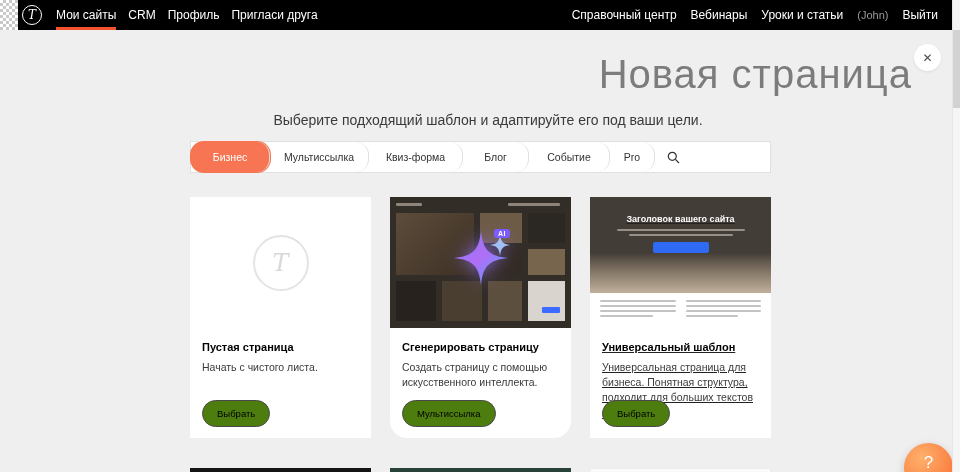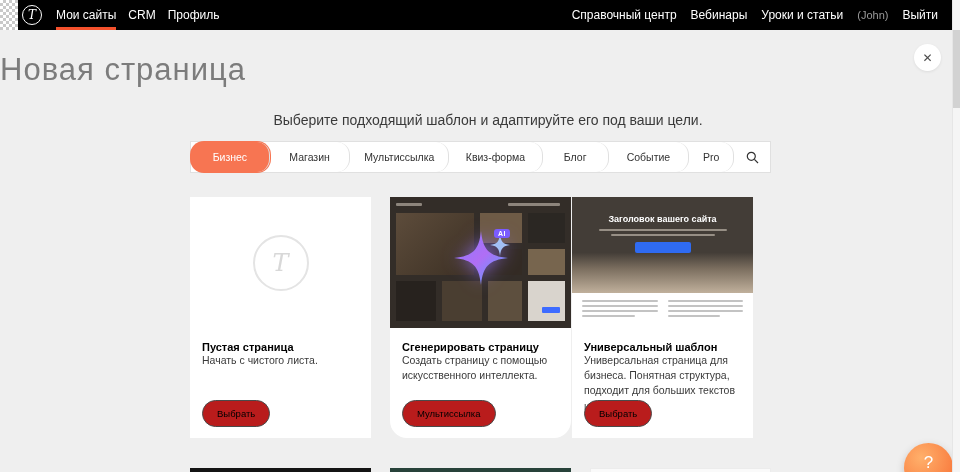--- a/index.html
+++ b/index.html
@@ -46,22 +46,22 @@
   
   .close-btn {
     position:absolute; top:44px; right:19px; width:27px; height:27px;
     background:#fff; border-radius:50%; display:flex; align-items:center;
     justify-content:center; font-size:12px; color:#4a4a4a; cursor:pointer;
     box-shadow:0 1px 3px rgba(0,0,0,0.08); z-index:15;
   }
 
   
   .page-title {
-    position:absolute; top:52px; left:0; width:912px; text-align:left;
-    font-size:31px; font-weight:300; color:#7c7c7c; letter-spacing:1px;
+    position:absolute; top:52px; left:0; width:912px; text-align:right;
+    font-size:40px; font-weight:300; color:#7c7c7c; letter-spacing:1px;
   }
   .page-subtitle {
     position:absolute; top:112px; left:0; width:952px; text-align:center;
     font-size:14px; color:#3a3a3a;padding-left:24px;
   }
 
   
   .tabbar {
     position:absolute; left:190px; top:141px; width:581px; height:32px;
     display:flex; background:#fff; border:1px solid #e0e0e0; z-index:5;
@@ -73,21 +73,21 @@
   }
   .tab:last-child { border-right:none; }
   .tab.active {
     background:#f77552; color:#fff; box-shadow:0 0 0 1px #f77552; z-index:2;
   }
 
   
   .card {
     position:absolute; top:197px; width:181px; height:241px; background:#fff;
   }
-  .card.c1 { left:190px; } .card.c2 { left:390px;border-radius:17px; } .card.c3 { left:572px; }
+  .card.c1 { left:190px; } .card.c2 { left:390px;border-radius:17px; } .card.c3 { left:590px;text-decoration:underline; }
   .thumb { position:relative; width:181px; height:131px; overflow:hidden; cursor:pointer; }
 
   
   .thumb-blank { background:#fff; display:flex; align-items:center; justify-content:center; }
   .blank-circle {
     width:56px; height:56px; border:2px solid #e4e4e4; border-radius:50%;
     display:flex; align-items:center; justify-content:center;
     font-family:"DejaVu Serif", serif; font-style:italic;
     font-size:24px; color:#d8d8d8;
   }
@@ -119,25 +119,25 @@
   .hero-btn {
     width:56px; height:11px; background:#2f6bf2; border-radius:2px; margin:6px auto 0;
   }
   .hero-text { padding:7px 10px 0; display:flex; gap:10px; }
   .ht-col { flex:1; }
   .ht-line { height:2px; background:#c3c3c3; margin-bottom:3px; border-radius:1px; }
   .ht-line.short { width:70%; }
 
   
   .card-body { padding:13px 12px 0; }
-  .card-title { font-size:11px; font-weight:bold; color:#000; }
+  .card-title { font-size:11px; font-weight:bold; color:#000; margin-bottom:7px; }
   .card-desc { font-size:10.5px; color:#3a3a3a; line-height:1.45; }
   .card-actions { position:absolute; left:12px; bottom:11px; display:flex; gap:8px; }
   .pill-btn {
-    border:1px solid #4a4a4a; border-radius:14px; background:#b91c1c;
+    border:1px solid #4a4a4a; border-radius:14px; background:#4d7c0f;
     font-size:9.5px; color:#000; padding:7px 14px; cursor:pointer; white-space:nowrap;
     font-family:"Liberation Sans", sans-serif;
   }
 
   
   .row2-thumb { position:absolute; top:468px; width:181px; height:40px; }
   .r1 { left:190px; background:#141414; }
   .r2 { left:390px; background:#28423a; }
   .r3 { left:590px; background:#fafafa; border:1px solid #ececec; }
 
@@ -162,38 +162,38 @@
 <body>
 
 <div class="checker"></div>
 
 <header class="topbar">
   <div class="logo">T</div>
   <nav class="nav-left">
     <div class="nav-item active">Мои сайты</div>
     <div class="nav-item">CRM</div>
     <div class="nav-item">Профиль</div>
+    <div class="nav-item">Пригласи друга</div>
   </nav>
   <nav class="nav-right">
     <div class="nav-item">Справочный центр</div>
     <div class="nav-item">Вебинары</div>
     <div class="nav-item">Уроки и статьи</div>
     <span class="nav-user">(John)</span>
     <div class="nav-item">Выйти</div>
   </nav>
 </header>
 
 <div class="close-btn">✕</div>
 
 <h1 class="page-title">Новая страница</h1>
 <p class="page-subtitle">Выберите подходящий шаблон и адаптируйте его под ваши цели.</p>
 
 <div class="tabbar">
   <div class="tab active" style="width:79px">Бизнес</div>
-  <div class="tab" style="width:81px">Магазин</div>
   <div class="tab" style="width:99px">Мультиссылка</div>
   <div class="tab" style="width:94px">Квиз-форма</div>
   <div class="tab" style="width:66px">Блог</div>
   <div class="tab" style="width:81px">Событие</div>
   <div class="tab" style="width:45px">Pro</div>
   <div class="tab" style="width:36px">
     <svg width="13" height="13" viewBox="0 0 13 13">
       <circle cx="5.3" cy="5.3" r="4" fill="none" stroke="#333" stroke-width="1.2"></circle>
       <line x1="8.4" y1="8.4" x2="12" y2="12" stroke="#333" stroke-width="1.2"></line>
     </svg>

